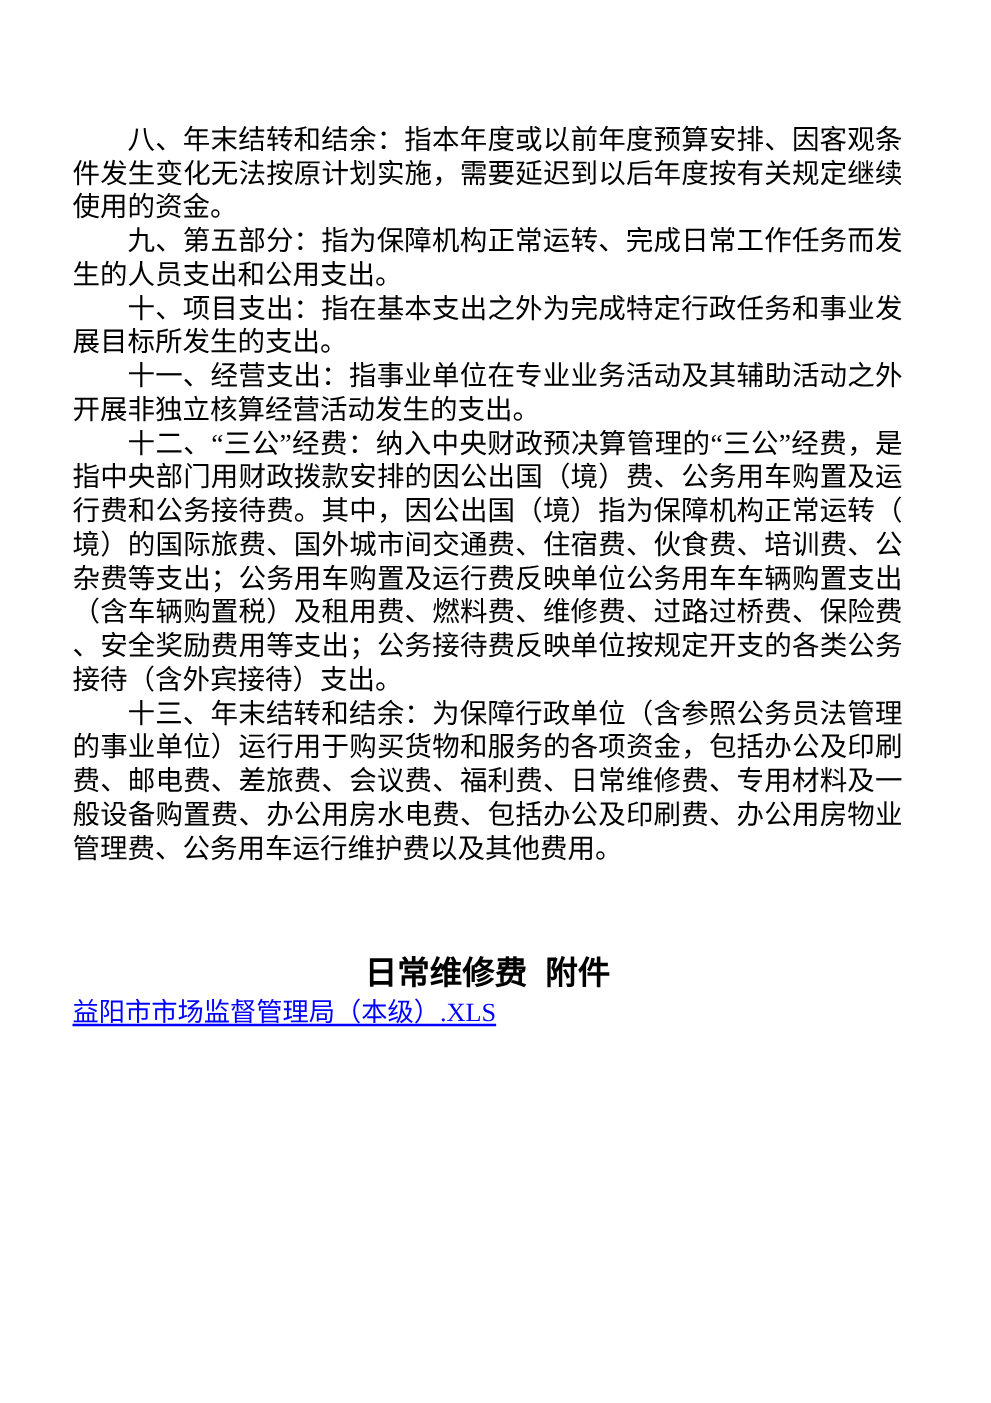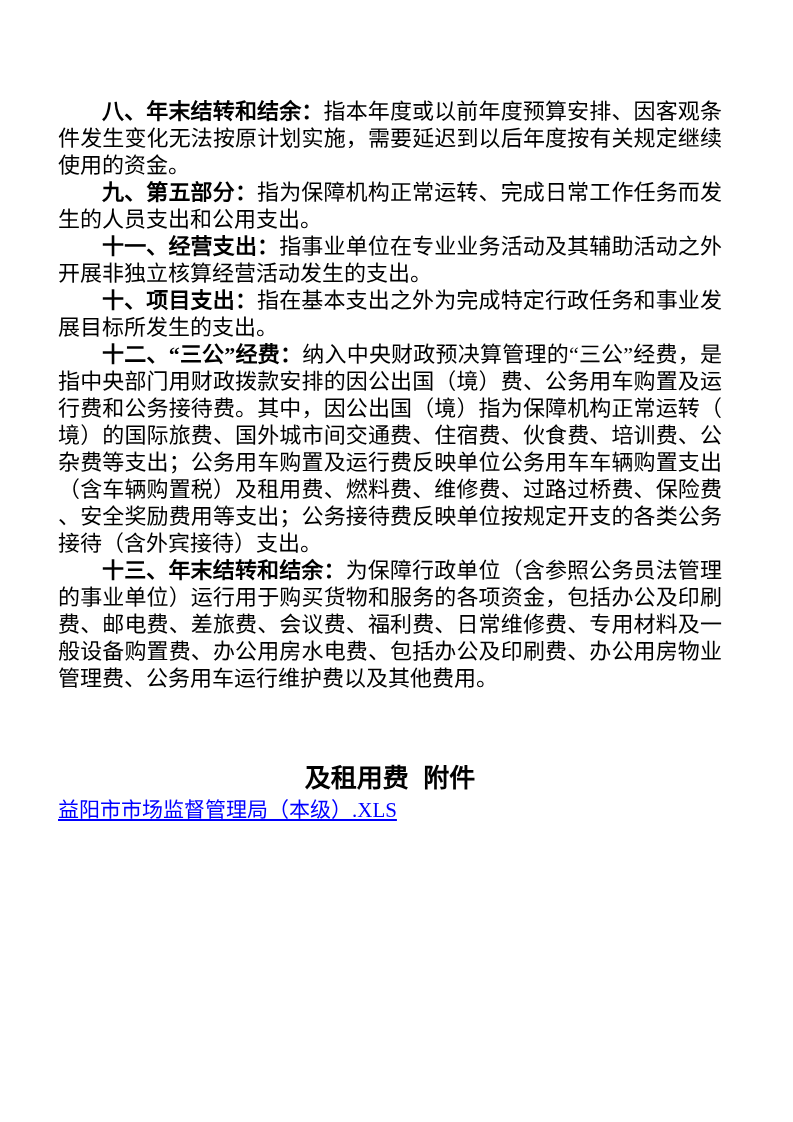--- a/index.html
+++ b/index.html
@@ -21,21 +21,21 @@
   .para {
     width: 664px;
     margin: 0;
     font-size: 22px;
     line-height: 27px;
     text-align: justify;
     text-indent: 2em;
     line-break: anywhere;
   }
   .term {
-    font-weight: bold;
+    font-weight: normal;
   }
   .section-title {
     margin: 70px 0 0 0;
     width: 664px;
     text-align: center;
     font-size: 26px;
     line-height: 34px;
     font-weight: bold;
     word-spacing: 8px;
   }
@@ -59,34 +59,34 @@
 
   <p class="para">
     <strong class="term">八、年末结转和结余：</strong><span>指本年度或以前年度预算安排、因客观条件发生变化无法按原计划实施，需要延迟到以后年度按有关规定继续使用的资金。</span>
   </p>
 
   <p class="para">
     <strong class="term">九、第五部分：</strong><span>指为保障机构正常运转、完成日常工作任务而发生的人员支出和公用支出。</span>
   </p>
 
   <p class="para">
-    <strong class="term">十一、经营支出：</strong><span>指事业单位在专业业务活动及其辅助活动之外开展非独立核算经营活动发生的支出。</span>
+    <strong class="term">十、项目支出：</strong><span>指在基本支出之外为完成特定行政任务和事业发展目标所发生的支出。</span>
   </p>
 
   <p class="para">
-    <strong class="term">十、项目支出：</strong><span>指在基本支出之外为完成特定行政任务和事业发展目标所发生的支出。</span>
+    <strong class="term">十一、经营支出：</strong><span>指事业单位在专业业务活动及其辅助活动之外开展非独立核算经营活动发生的支出。</span>
   </p>
 
   <p class="para">
     <strong class="term">十二、“三公”经费：</strong><span>纳入中央财政预决算管理的“三公”经费，是指中央部门用财政拨款安排的因公出国（境）费、公务用车购置及运行费和公务接待费。其中，因公出国（境）指为保障机构正常运转（境）的国际旅费、国外城市间交通费、住宿费、伙食费、培训费、公杂费等支出；公务用车购置及运行费反映单位公务用车车辆购置支出（含车辆购置税）及租用费、燃料费、维修费、过路过桥费、保险费、安全奖励费用等支出；公务接待费反映单位按规定开支的各类公务接待（含外宾接待）支出。</span>
   </p>
 
   <p class="para">
     <strong class="term">十三、年末结转和结余：</strong><span>为保障行政单位（含参照公务员法管理的事业单位）运行用于购买货物和服务的各项资金，包括办公及印刷费、邮电费、差旅费、会议费、福利费、日常维修费、专用材料及一般设备购置费、办公用房水电费、包括办公及印刷费、办公用房物业管理费、公务用车运行维护费以及其他费用。</span>
   </p>
 
-  <h2 class="section-title">及租用费 附件</h2>
+  <h2 class="section-title">日常维修费 附件</h2>
 
   <div class="attachments">
     <a class="attachment-link" href="#">益阳市市场监督管理局（本级）.XLS</a>
   </div>
 
 </div>
 
 </body></html>

